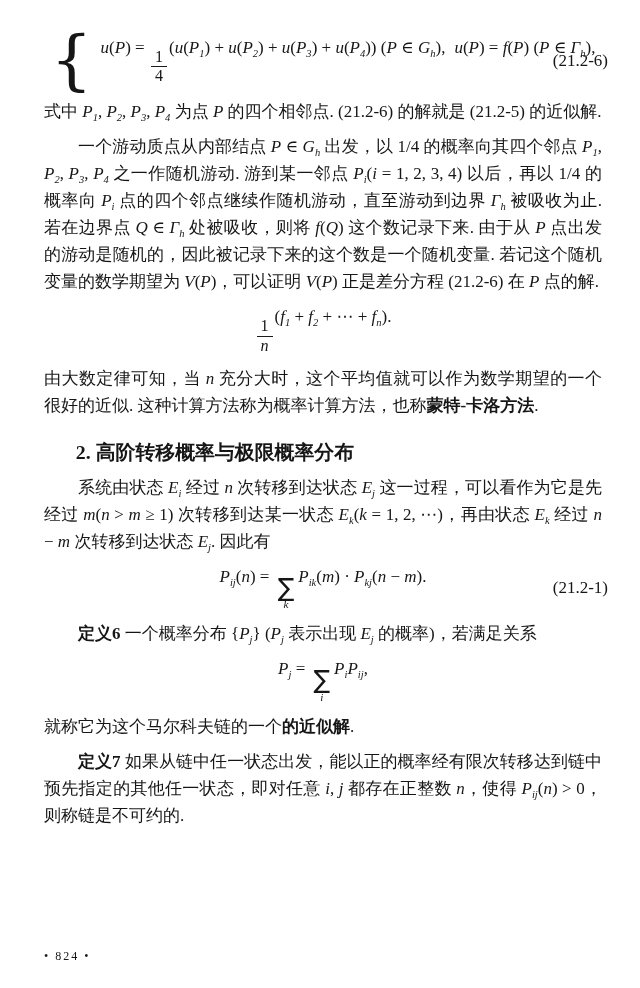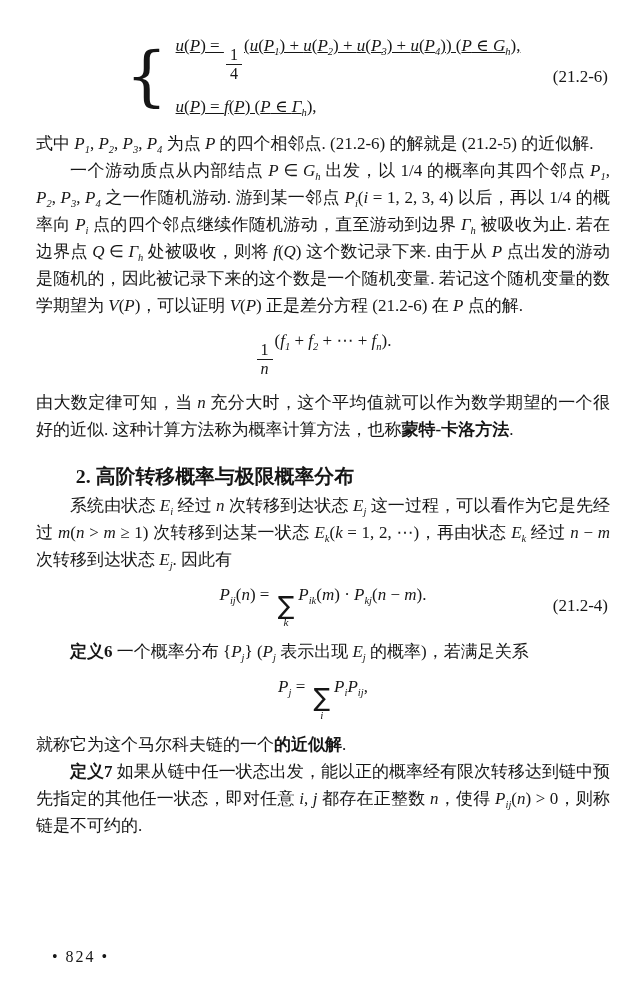--- a/index.html
+++ b/index.html
@@ -9,39 +9,39 @@
     box-sizing:border-box;
     padding:24px 30px 0 36px;
     background:#ffffff;
     overflow:hidden;
     font-family:"Liberation Serif","DejaVu Serif",serif;
     font-size:17px;
     line-height:27px;
     color:#161616;
     text-align:justify;
   }
-  p{margin:0;}
-  .indent{text-indent:2em;font-family:Liberation Serif, serif;}
+  p{margin:8px;}
+  .indent{text-indent:2em;}
   i{font-style:italic;}
   b{font-weight:bold;}
   sub{font-size:0.62em;font-style:italic;line-height:0;}
   .section{font-weight:bold;text-indent:2em;margin:20px 0 2px;}
   .eq-display{position:relative;display:flex;justify-content:center;align-items:center;margin:8px 0 10px;}
   .eq-num{position:absolute;right:2px;top:50%;transform:translateY(-50%);font-style:normal;}
   .eq-system{display:flex;align-items:center;}
   .brace{font-size:66px;line-height:0.85;margin-right:8px;font-weight:400;font-family:"DejaVu Serif",serif;}
-  .eq-lines{display:flex;flex-direction:column;gap:9px;text-decoration:underline;}
+  .eq-lines{display:flex;flex-direction:row;gap:9px;}
   .formula-center{text-align:center;margin:8px 0 10px;}
   .frac{display:inline-flex;flex-direction:column;align-items:center;vertical-align:-0.55em;line-height:1.15;margin:0 2px;font-size:0.95em;}
   .frac > span:first-child{border-bottom:1.4px solid #1a1a1a;padding:0 4px;}
   .frac > span:last-child{padding:0 4px;}
   .sum{display:inline-flex;flex-direction:column;align-items:center;vertical-align:-0.8em;line-height:1;margin:0 4px;}
   .sum > span:first-child{font-size:1.45em;font-family:"DejaVu Sans",sans-serif;}
   .sum > span:last-child{font-size:0.65em;font-style:italic;margin-top:-1px;}
-  .footer{position:absolute;left:52px;bottom:18px;font-size:16px;letter-spacing:2px;}
+  .footer{position:absolute;left:44px;bottom:18px;font-size:12px;letter-spacing:2px;}
 </style>
 </head>
 <body>
 
 <div class="page">
 
   <div class="eq-display">
     <div class="eq-system">
       <span class="brace">{</span>
       <div class="eq-lines">
@@ -70,21 +70,21 @@
   <h3 class="section">2. 高阶转移概率与极限概率分布</h3>
 
 
   <p class="indent">系统由状态 <i>E</i><sub>i</sub> 经过 <i>n</i> 次转移到达状态 <i>E</i><sub>j</sub> 这一过程，可以看作为它是先经过 <i>m</i>(<i>n</i> &gt; <i>m</i> ≥ 1) 次转移到达某一状态 <i>E</i><sub>k</sub>(<i>k</i> = 1, 2, ⋯)，再由状态 <i>E</i><sub>k</sub> 经过 <i>n</i> − <i>m</i> 次转移到达状态 <i>E</i><sub>j</sub>. 因此有</p>
 
   <div class="eq-display">
     <div class="eq-line"><i>P</i><sub>ij</sub>(<i>n</i>) = <span class="sum">
           <span>∑</span>
           <span>k</span>
         </span><i>P</i><sub>ik</sub>(<i>m</i>) · <i>P</i><sub>kj</sub>(<i>n</i> − <i>m</i>).</div>
-    <span class="eq-num">(21.2-4)</span>
+    <span class="eq-num">(21.2-1)</span>
   </div>
 
 
   <p class="indent"><b>定义6</b>  一个概率分布 {<i>P</i><sub>j</sub>} (<i>P</i><sub>j</sub> 表示出现 <i>E</i><sub>j</sub> 的概率)，若满足关系</p>
 
   <div class="formula-center"><i>P</i><sub>j</sub> = <span class="sum">
         <span>∑</span>
         <span>i</span>
       </span><i>P</i><sub>i</sub><i>P</i><sub>ij</sub>,</div>
 

